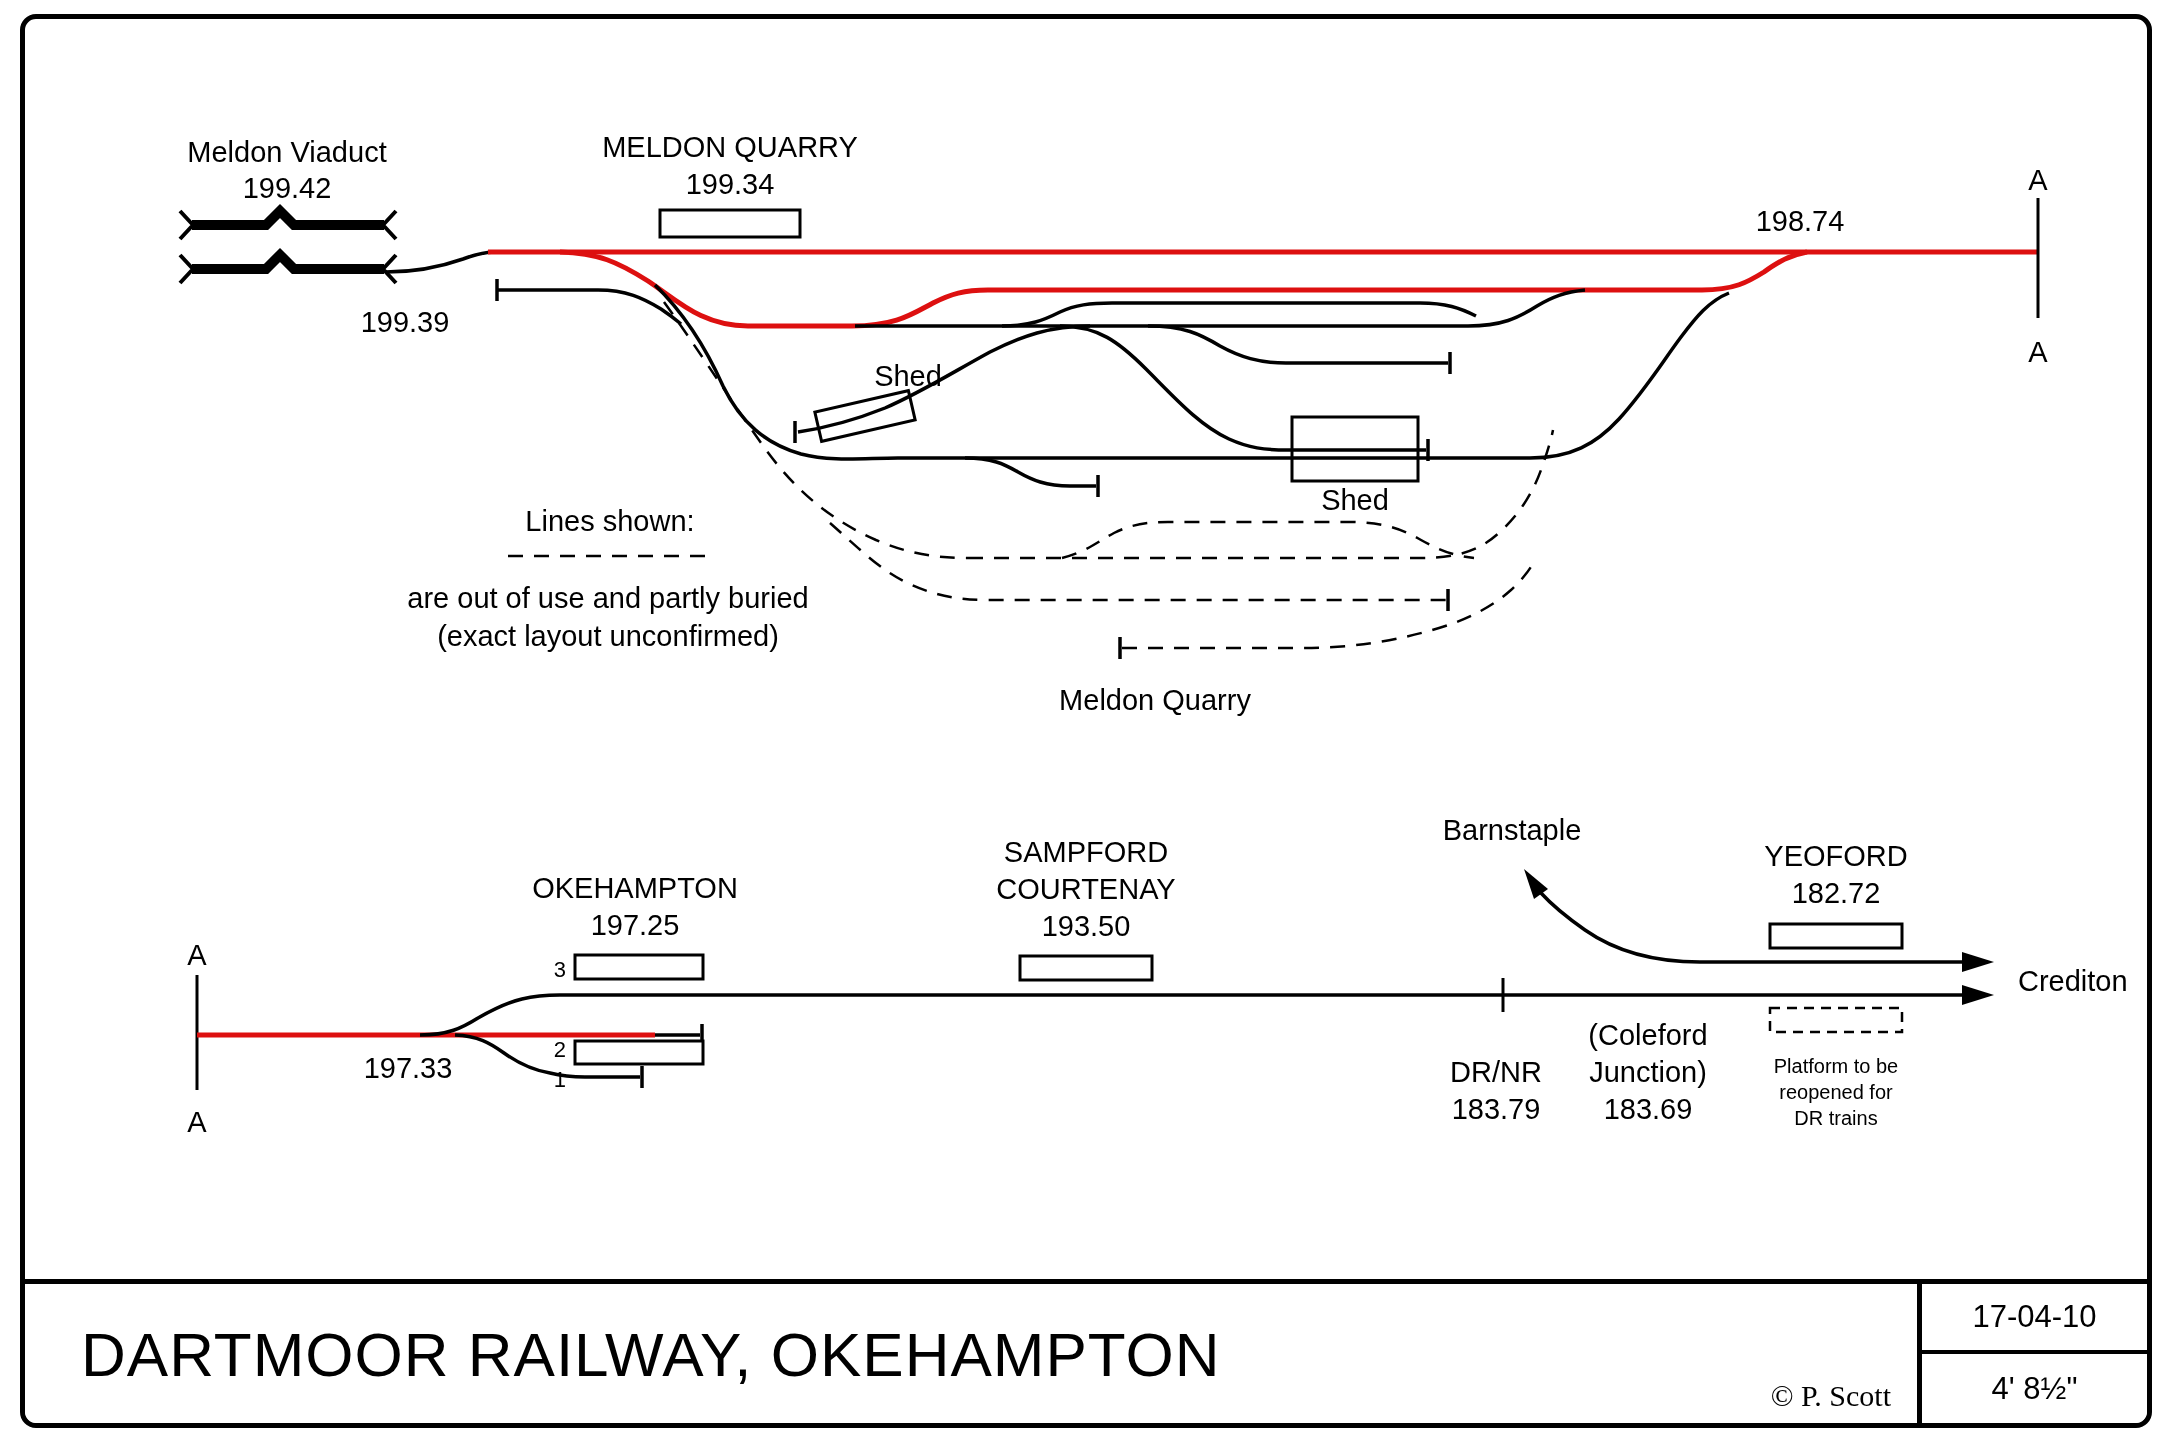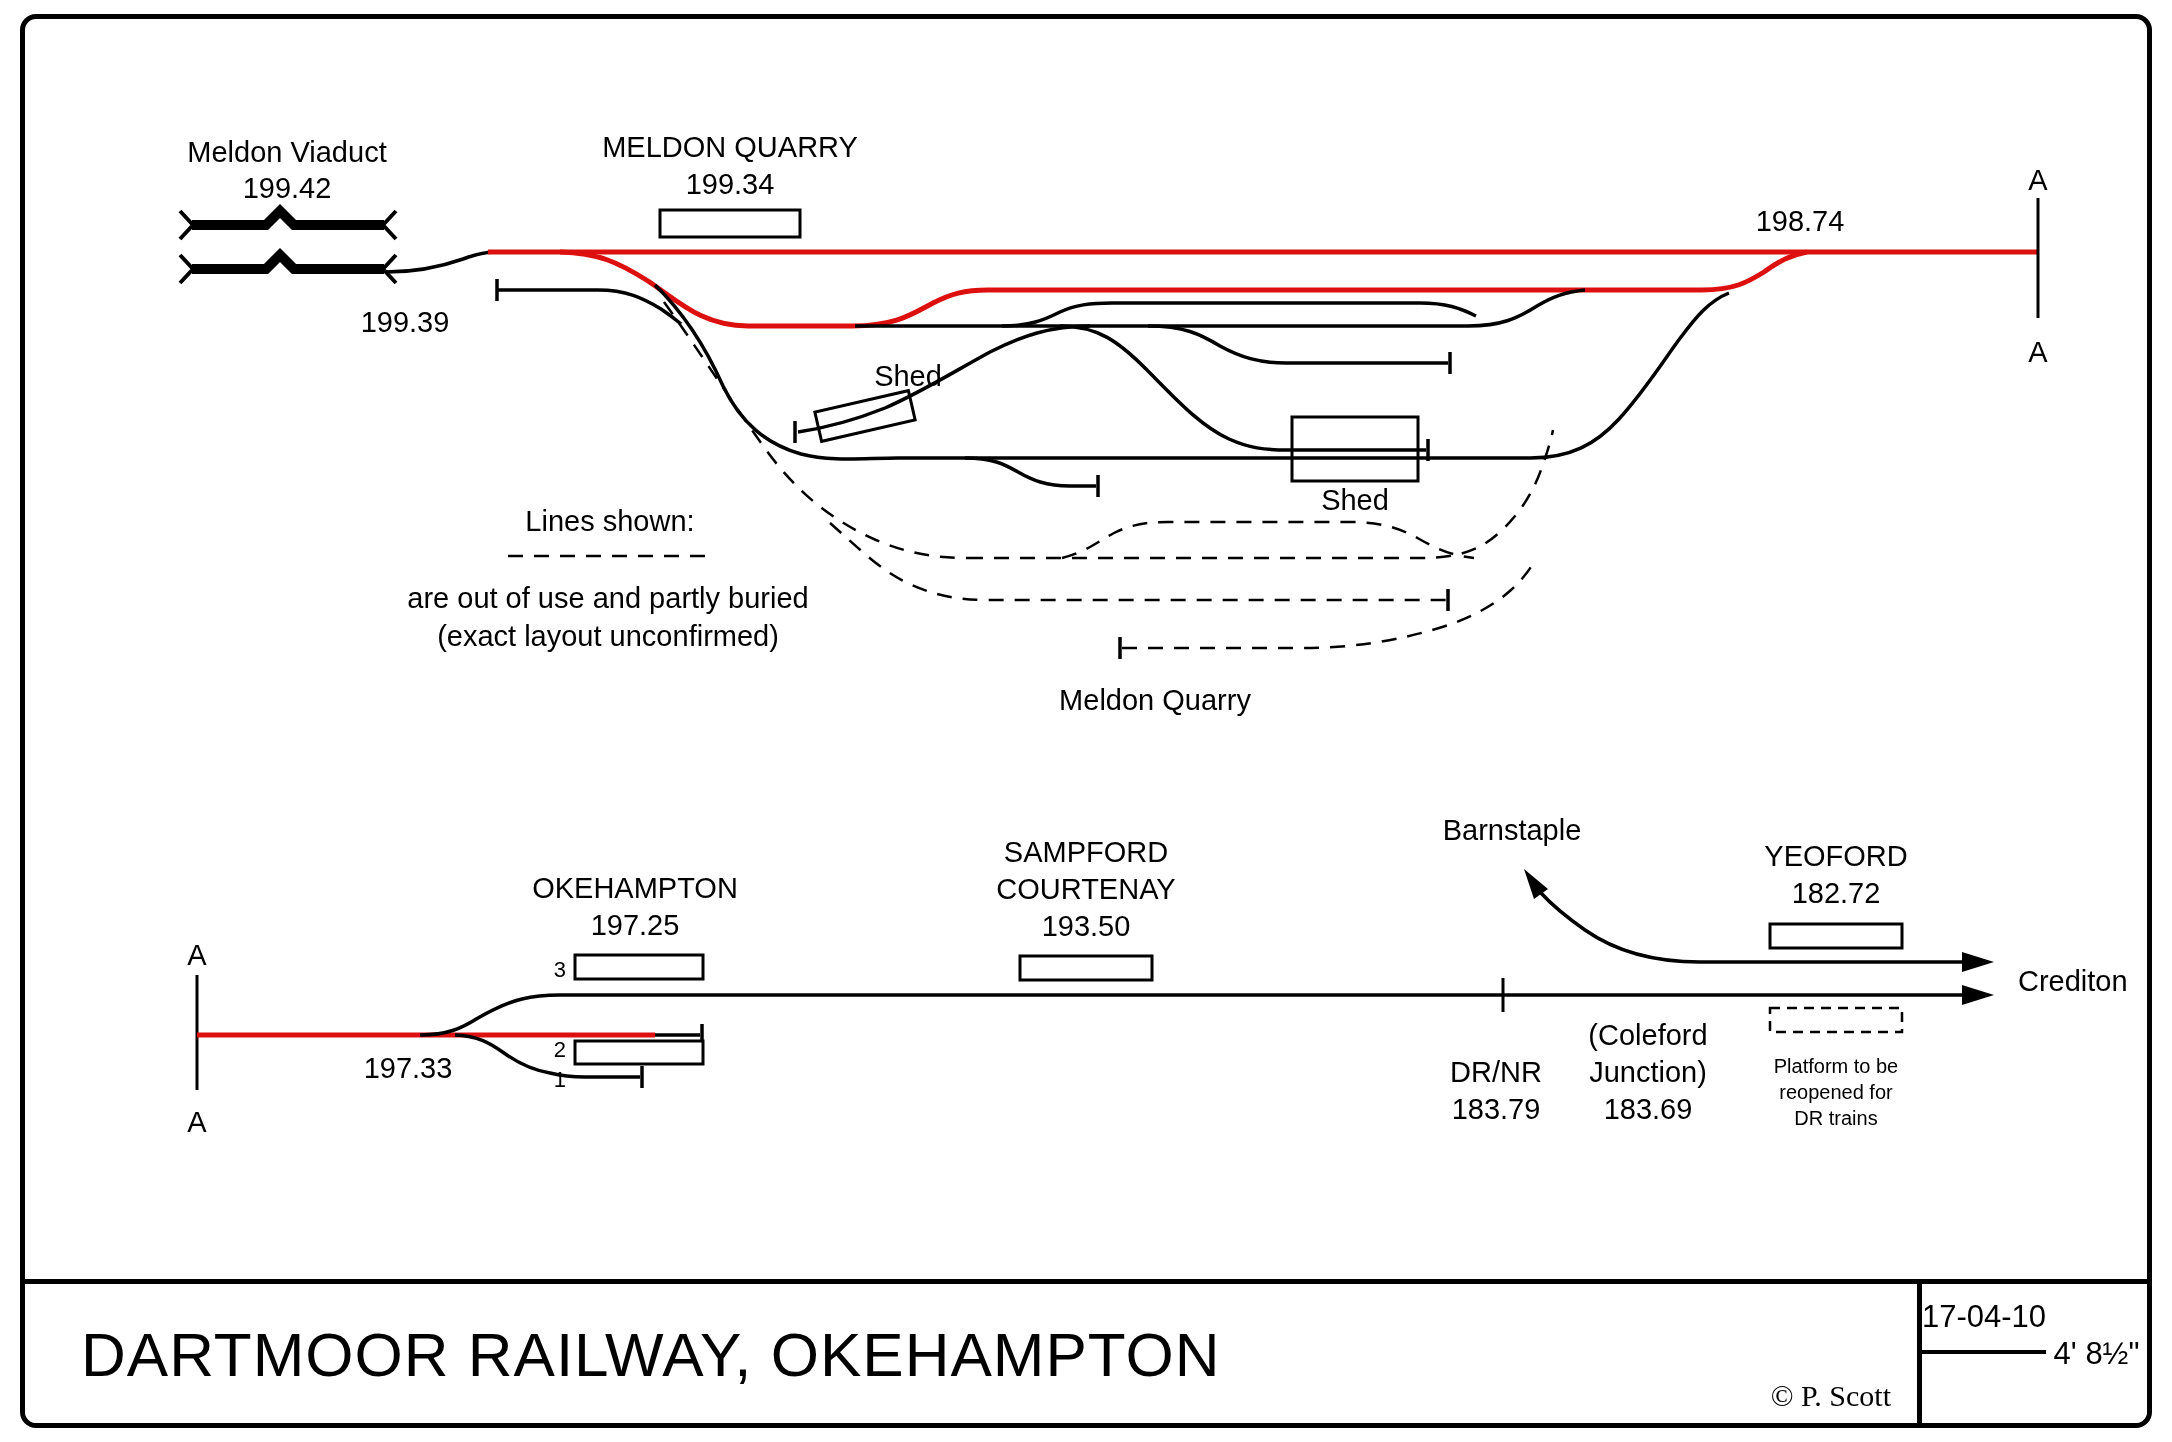--- a/index.html
+++ b/index.html
@@ -18,21 +18,21 @@
     border-top:5px solid #000; display:flex;
     border-bottom-left-radius:12px; border-bottom-right-radius:12px;
     background:#fff;
   }
   .title-main { flex:1; position:relative; }
   .title-text {
     position:absolute; left:56px; top:50%; transform:translateY(-50%);
     font-size:62px; letter-spacing:1px; white-space:nowrap;
   }
   .copyright { position:absolute; right:26px; bottom:10px; font-size:30px;font-family:Liberation Serif, serif; }
-  .title-side { width:230px; border-left:5px solid #000; display:flex; flex-direction:row; }
+  .title-side { width:230px; border-left:5px solid #000; display:flex; flex-direction:column; }
   .side-cell { display:flex; align-items:center; justify-content:center; font-size:31px; }
   .cell-date { height:70px; border-bottom:4px solid #000; }
   .cell-gauge { flex:1; }
 
   svg text { font-family:"Liberation Sans", sans-serif; fill:#000; }
   .lbl { font-size:29px; text-anchor:middle; }
   .lbl-sm { font-size:22px; text-anchor:end; }
   .lbl-xs { font-size:20px; text-anchor:middle; }
   .lbl-start { font-size:29px; text-anchor:start; }
   .blk { stroke:#000; stroke-width:3.5; fill:none; }

